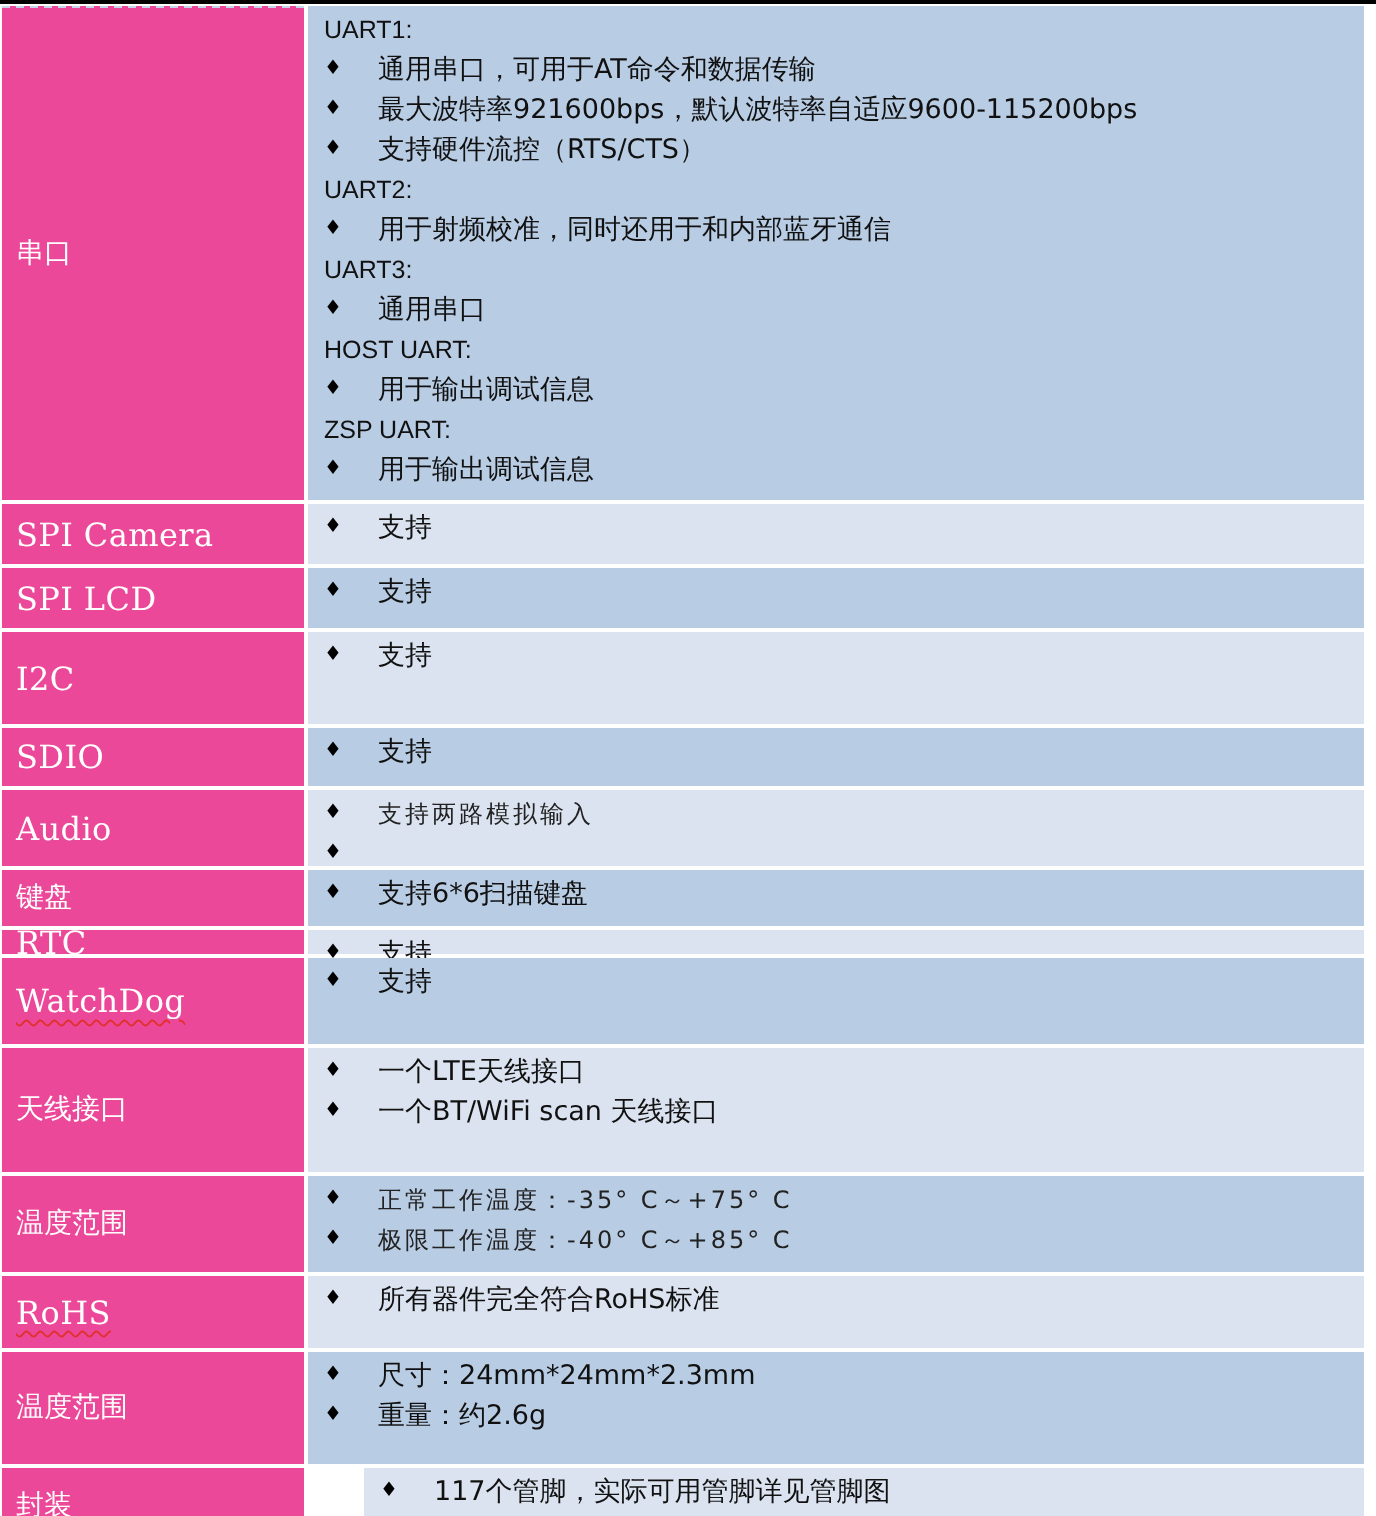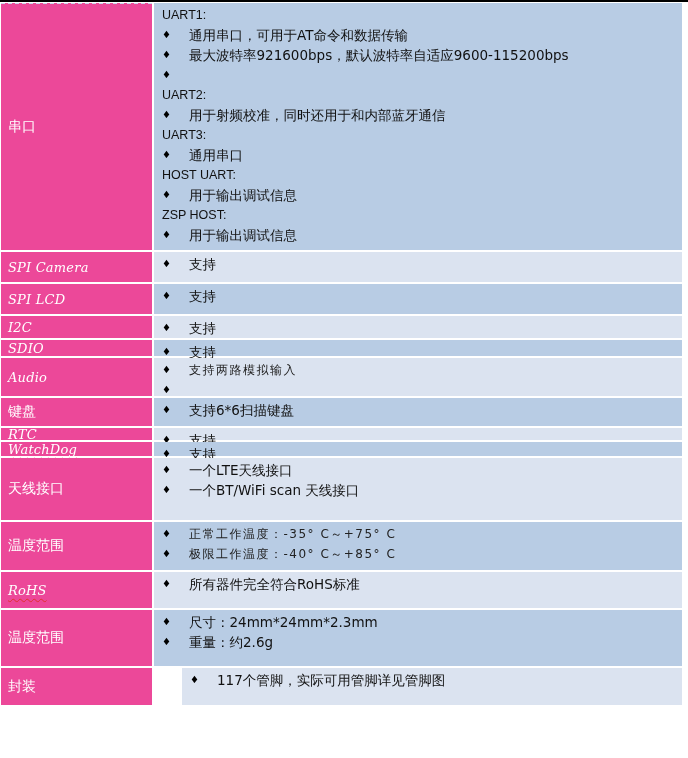--- a/index.html
+++ b/index.html
@@ -5,21 +5,21 @@
   html, body { margin: 0; padding: 0; background: #ffffff; }
   body { width: 688px; height: 758px; position: relative; overflow: hidden;
          font-family: "DejaVu Sans", "Liberation Sans", sans-serif; }
   .topline { position: absolute; left: 0; top: 0; width: 688px; height: 2px; background: #000; }
   .tbl { position: absolute; left: 1px; top: 3px; width: 681px; }
   .row { display: flex; border-bottom: 2px solid #ffffff; box-sizing: border-box; }
   .row.last { border-bottom: none; gap: 28px; }
   .lbl { width: 153px; flex: 0 0 153px; background: #ec4899; color: #ffffff;
          display: flex; align-items: center; padding-left: 7px; box-sizing: border-box;
          font-size: 14px; border-right: 2px solid #ffffff; }
-  .lbl.mono { font-family: "DejaVu Serif", "Liberation Serif", serif; font-size: 13px; letter-spacing: 0.2px; font-style: italic; }
+  .lbl.mono { font-family: "DejaVu Serif", "Liberation Serif", serif; font-size: 16px; letter-spacing: 0.2px; }
   .val { flex: 1; box-sizing: border-box; padding: 2px 0 2px 8px; display: flex; flex-direction: column; justify-content: flex-start;
          font-size: 13.5px; color: #111; }
   .val.odd { background: #b8cce4; }
   .val.even { background: #dbe3f0; }
   .item { display: flex; align-items: center; line-height: 20px; height: 20px; white-space: nowrap; }
   .item.small { font-size: 12px; letter-spacing: 1.5px; color: #222; }
   .bullet { width: 27px; flex: 0 0 27px; font-size: 10px; color: #000; }
   .head { line-height: 20px; height: 20px; font-size: 12.5px; color: #111; font-family: "Liberation Sans", sans-serif; }
   .underline-wavy { text-decoration: underline wavy #e03030; text-decoration-thickness: 1px; text-underline-offset: 3px; }
   .dash-top { position: absolute; left: 1px; top: 3px; width: 153px; height: 1px;
@@ -39,37 +39,38 @@
       <div class="item">
           <span class="bullet">♦</span>
           <span>通用串口，可用于AT命令和数据传输</span>
         </div>
       <div class="item">
           <span class="bullet">♦</span>
           <span>最大波特率921600bps，默认波特率自适应9600-115200bps</span>
         </div>
       <div class="item">
           <span class="bullet">♦</span>
+          <span>支持硬件流控（RTS/CTS）</span>
         </div>
       <div class="head">UART2:</div>
       <div class="item">
           <span class="bullet">♦</span>
           <span>用于射频校准，同时还用于和内部蓝牙通信</span>
         </div>
       <div class="head">UART3:</div>
       <div class="item">
           <span class="bullet">♦</span>
           <span>通用串口</span>
         </div>
       <div class="head">HOST UART:</div>
       <div class="item">
           <span class="bullet">♦</span>
           <span>用于输出调试信息</span>
         </div>
-      <div class="head">ZSP HOST:</div>
+      <div class="head">ZSP UART:</div>
       <div class="item">
           <span class="bullet">♦</span>
           <span>用于输出调试信息</span>
         </div>
     </div>
   </div>
 
   <div class="row" style="height:32px">
     <div class="lbl mono">SPI Camera</div>
     <div class="val even">
@@ -83,31 +84,31 @@
   <div class="row" style="height:32px">
     <div class="lbl mono">SPI LCD</div>
     <div class="val odd">
       <div class="item">
           <span class="bullet">♦</span>
           <span>支持</span>
         </div>
     </div>
   </div>
 
-  <div class="row" style="height:24px">
+  <div class="row" style="height:48px">
     <div class="lbl mono">I2C</div>
     <div class="val even">
       <div class="item">
           <span class="bullet">♦</span>
           <span>支持</span>
         </div>
     </div>
   </div>
 
-  <div class="row" style="height:18px">
+  <div class="row" style="height:31px">
     <div class="lbl mono">SDIO</div>
     <div class="val odd">
       <div class="item">
           <span class="bullet">♦</span>
           <span>支持</span>
         </div>
     </div>
   </div>
 
   <div class="row" style="height:40px">
@@ -136,21 +137,21 @@
   <div class="row" style="height:14px">
     <div class="lbl mono">RTC</div>
     <div class="val even">
       <div class="item">
           <span class="bullet">♦</span>
           <span>支持</span>
         </div>
     </div>
   </div>
 
-  <div class="row" style="height:16px">
+  <div class="row" style="height:45px">
     <div class="lbl mono">
         <span class="underline-wavy">WatchDog</span>
       </div>
     <div class="val odd">
       <div class="item">
           <span class="bullet">♦</span>
           <span>支持</span>
         </div>
     </div>
   </div>

